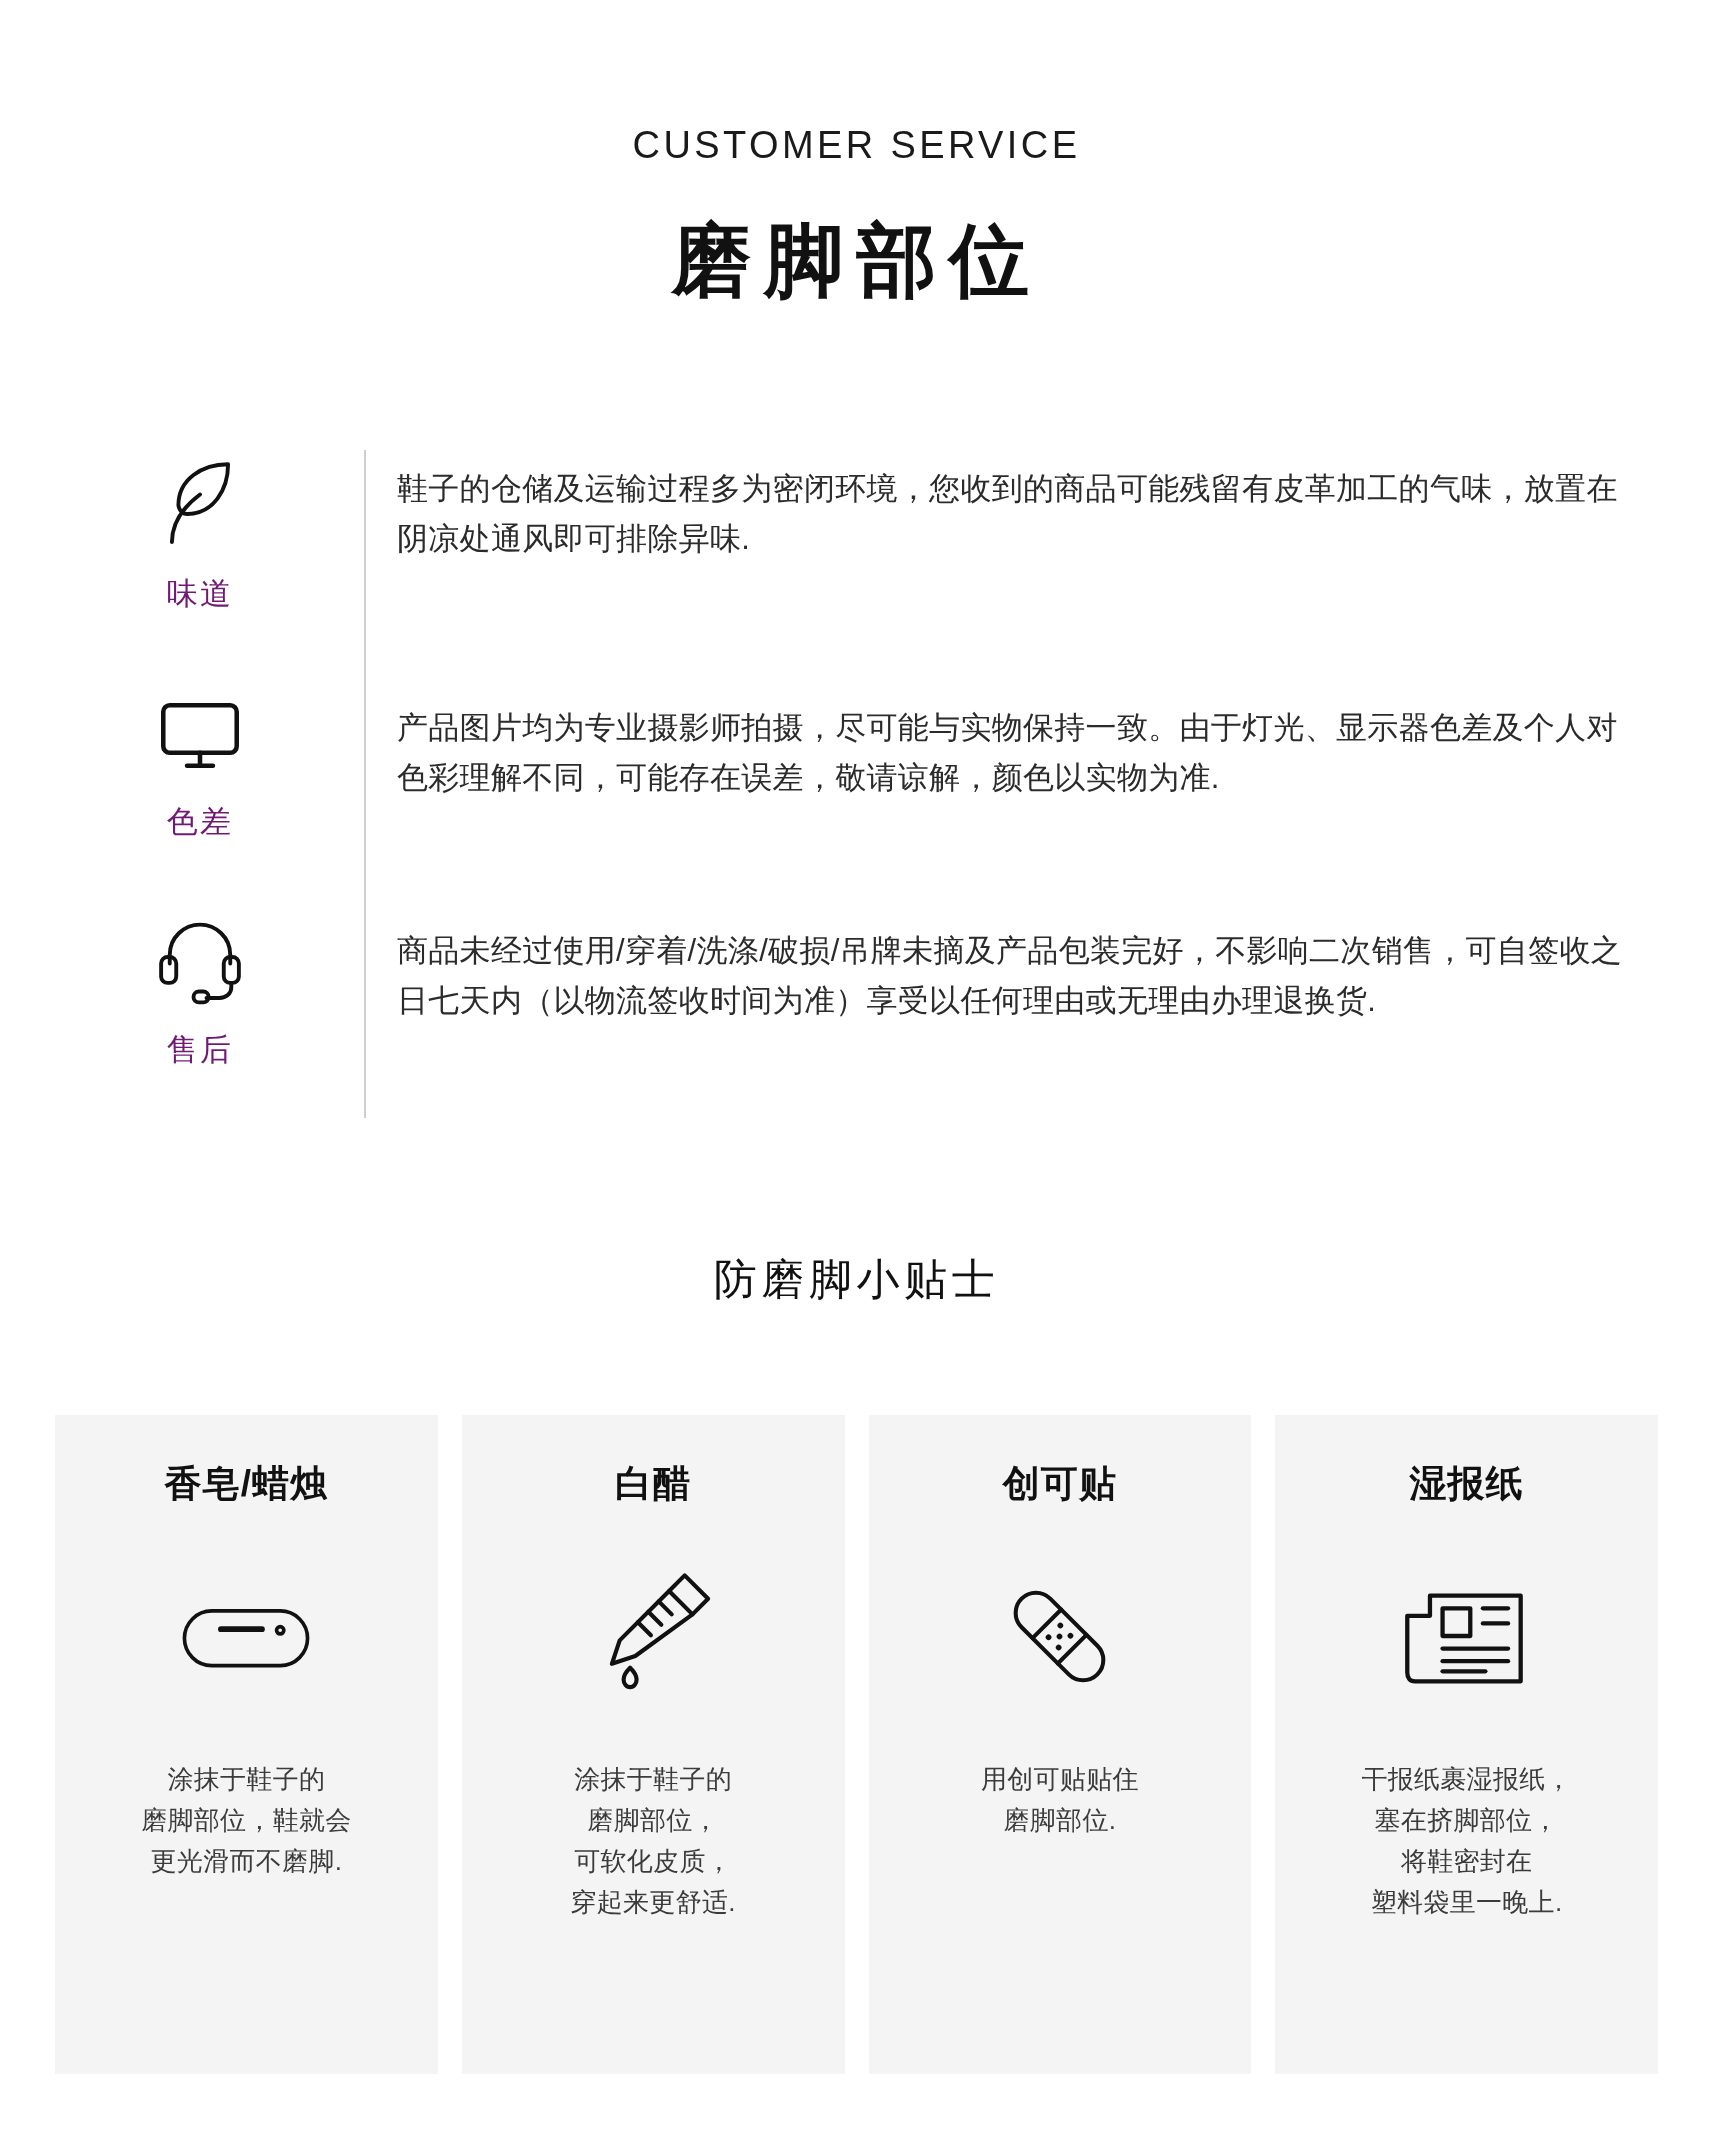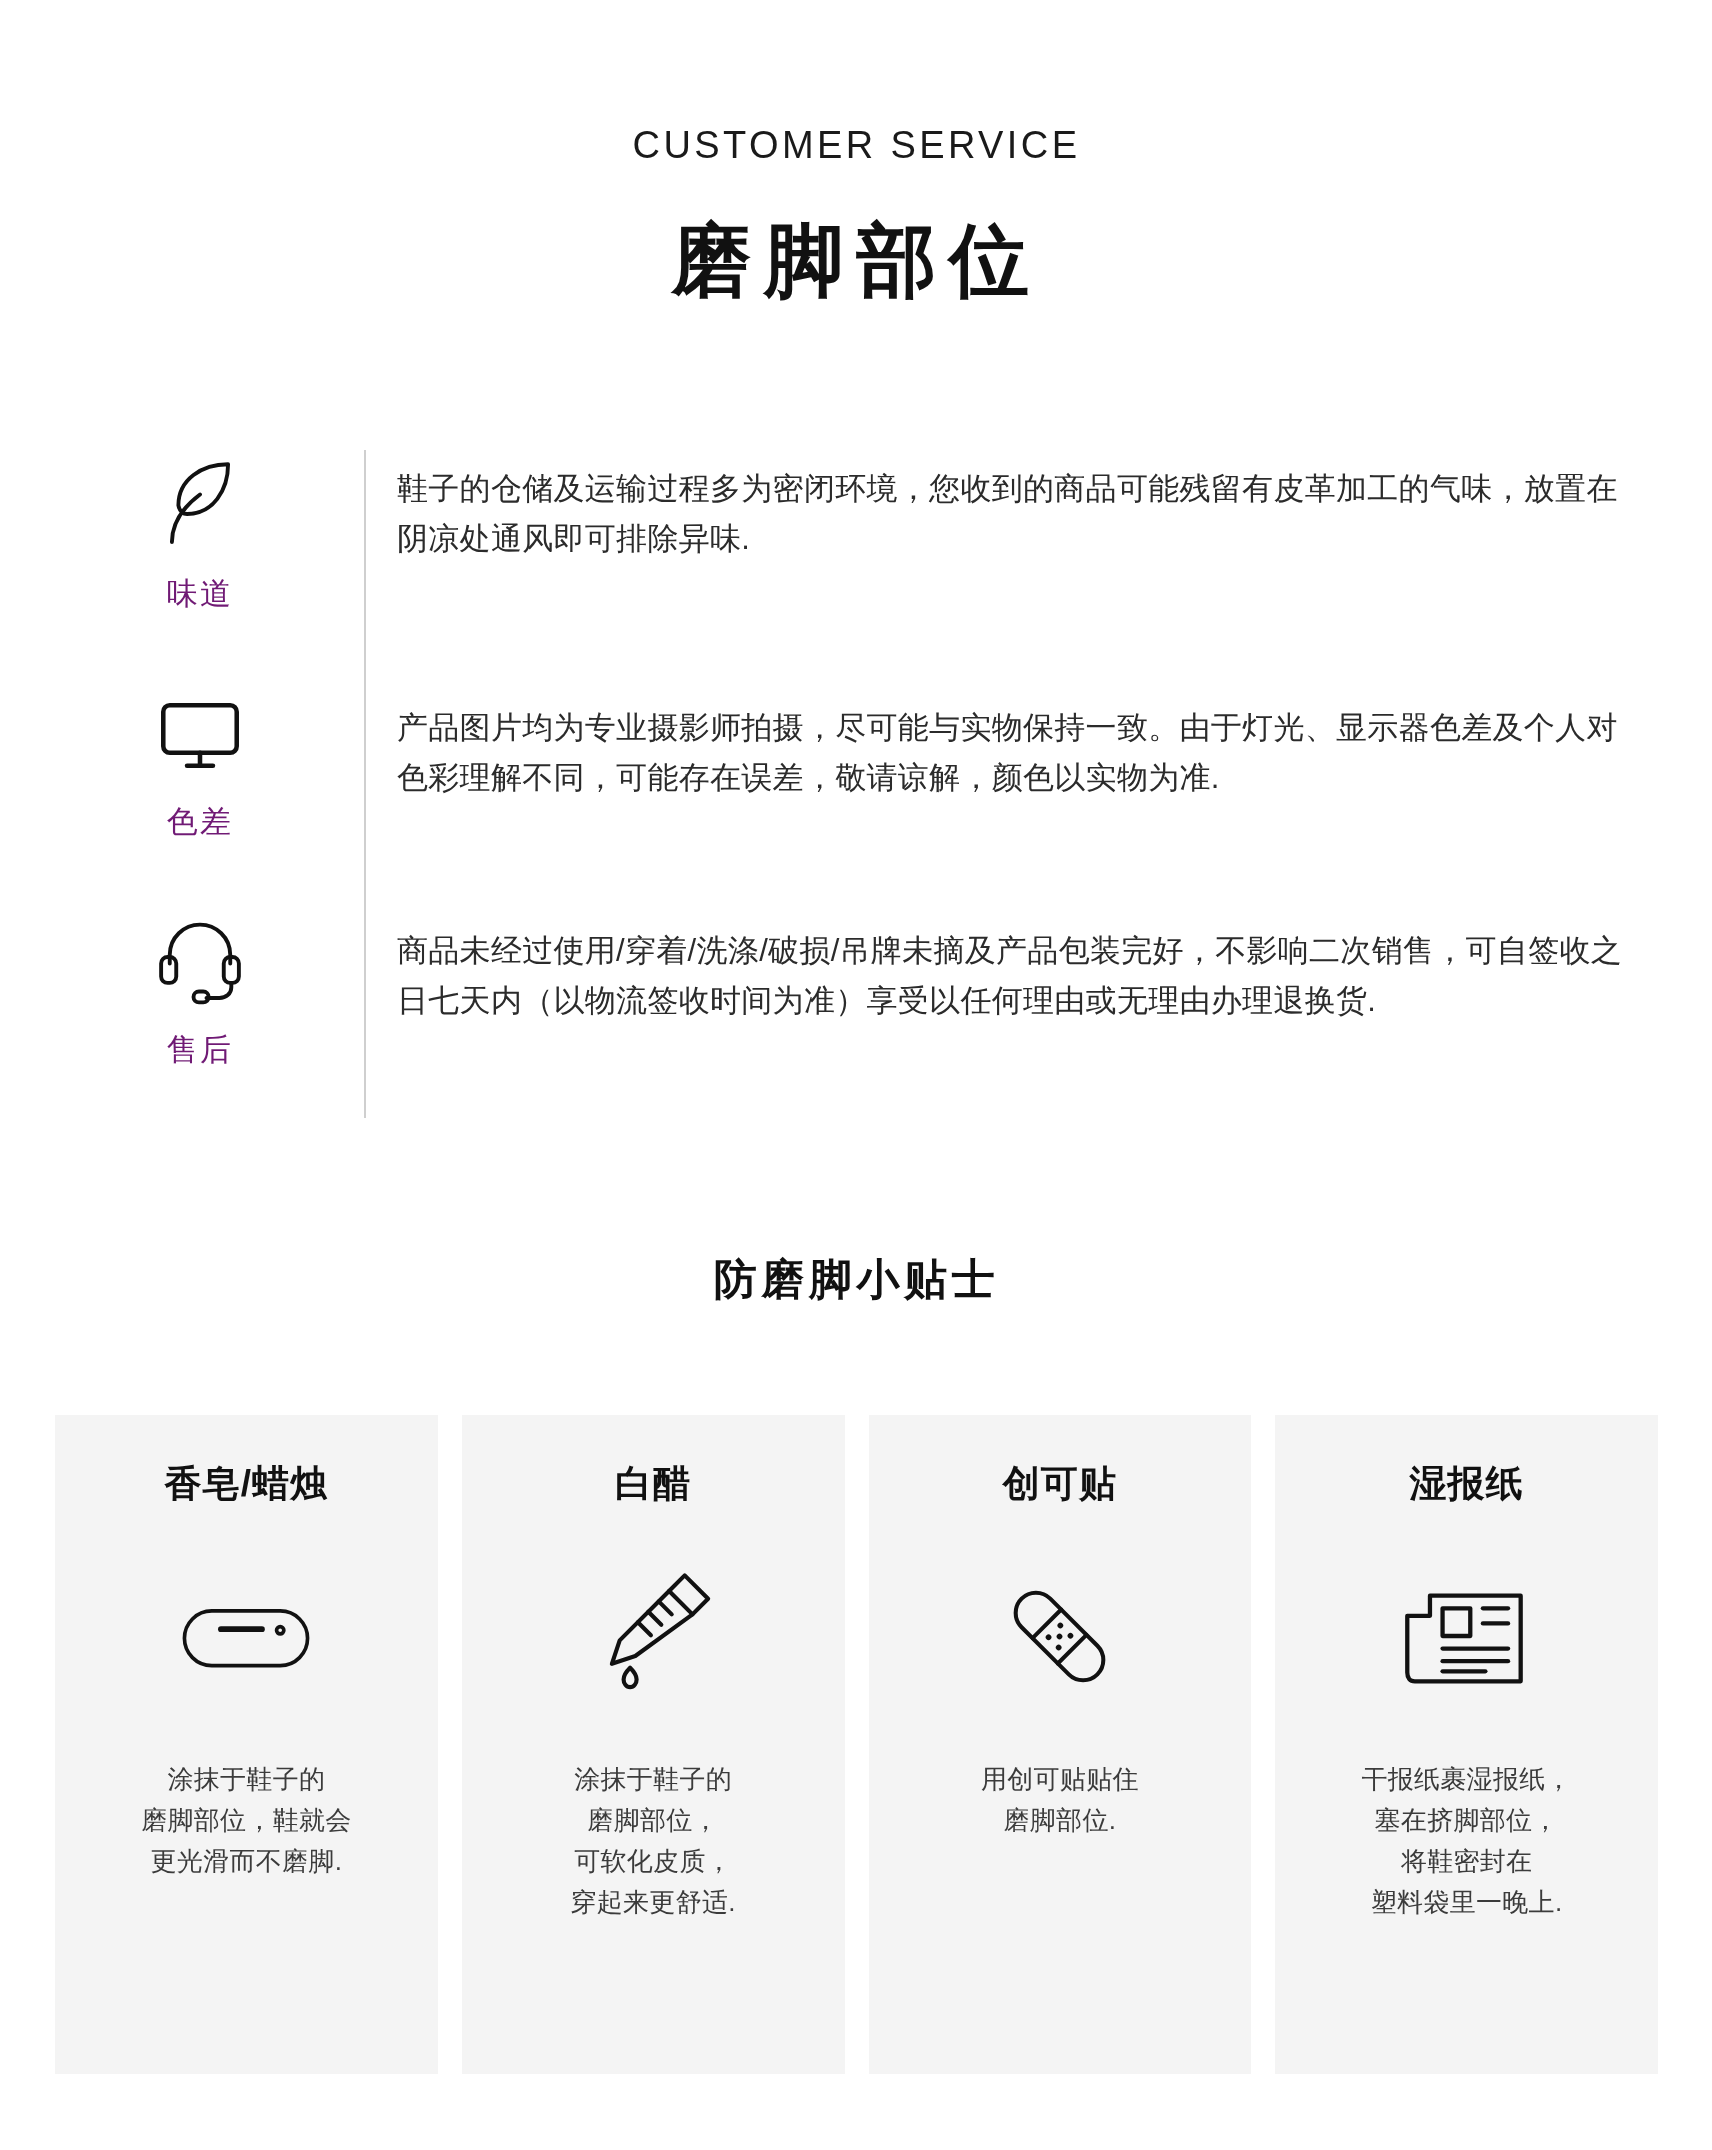--- a/index.html
+++ b/index.html
@@ -99,21 +99,21 @@
     letter-spacing: 0.3px;
   }
   .notice-row.row-2 .notice-text { padding-top: 31px; }
   .notice-row.row-3 .notice-text { padding-top: 26px; }
 
   
   .tips-title {
     margin-top: 123px;
     text-align: center;
     font-size: 43px;
-    font-weight: 700;
+    font-weight: 400;
     letter-spacing: 4.6px;
     color: #111111;
   }
   .cards {
     margin-top: 106px;
     padding: 0 55px;
     display: flex;
     justify-content: space-between;
     gap: 24px;
   }

